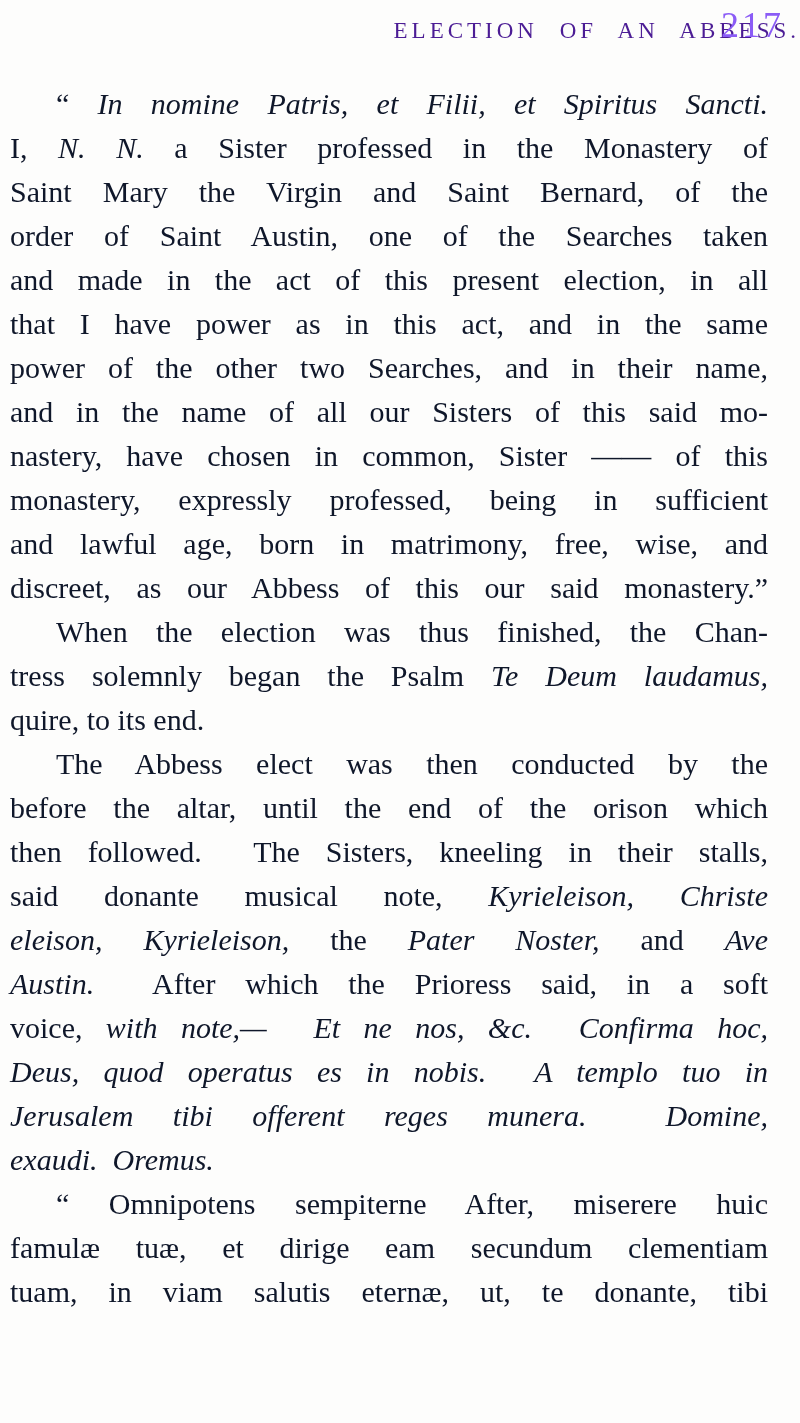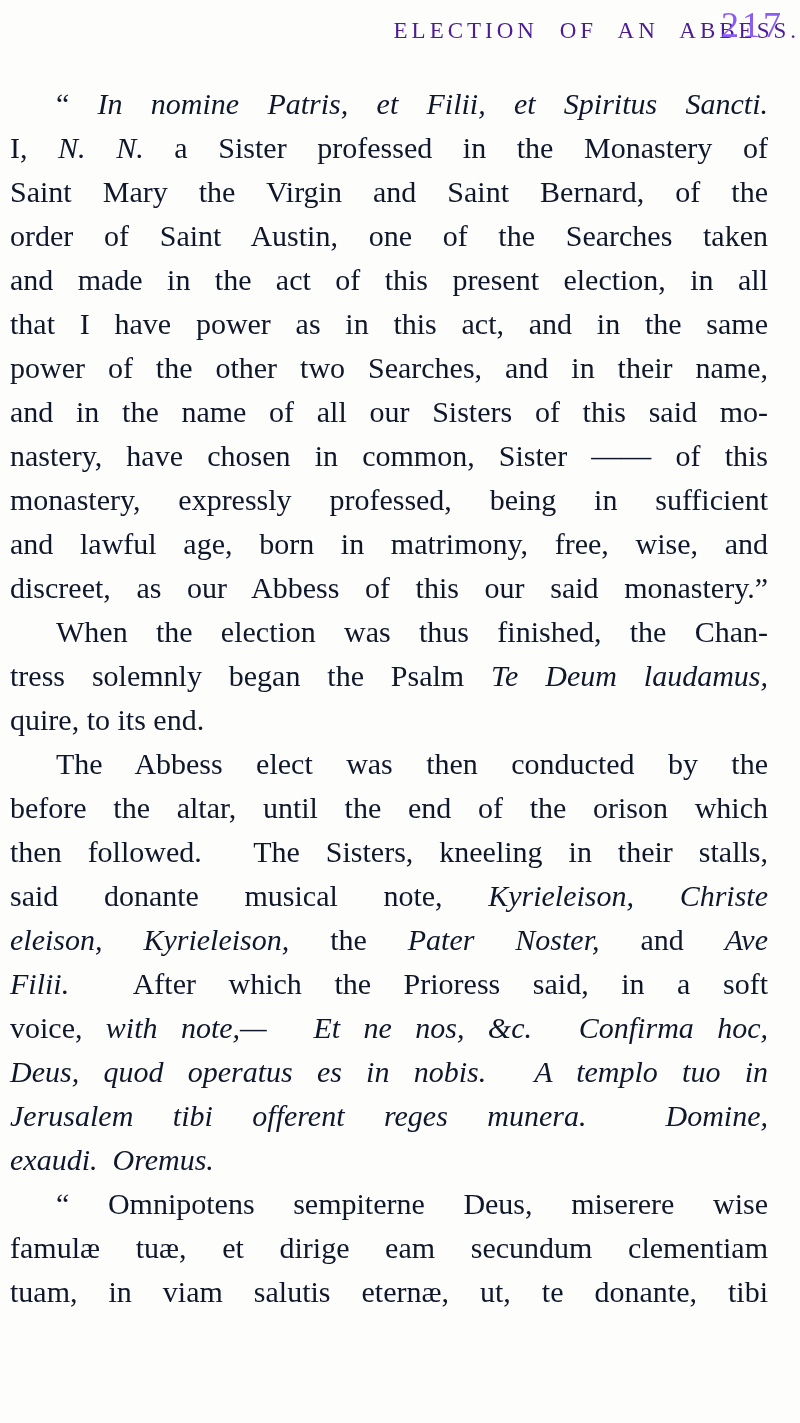--- a/index.html
+++ b/index.html
@@ -83,22 +83,22 @@
       <div class="line"><span>and lawful age, born in matrimony, free, wise, and</span></div>
       <div class="line"><span>discreet, as our Abbess of this our said monastery.”</span></div>
       <div class="line ind"><span>When the election was thus finished, the Chan-</span></div>
       <div class="line"><span>tress solemnly began the Psalm </span><span class="it">Te Deum laudamus,</span></div>
       <div class="line last"><span>quire, to its end.</span></div>
       <div class="line ind"><span>The Abbess elect was then conducted by the</span></div>
       <div class="line"><span>before the altar, until the end of the orison which</span></div>
       <div class="line"><span>then followed.&nbsp; The Sisters, kneeling in their stalls,</span></div>
       <div class="line"><span>said donante musical note, </span><span class="it">Kyrieleison, Christe</span></div>
       <div class="line"><span class="it">eleison, Kyrieleison,</span><span> the </span><span class="it">Pater Noster,</span><span> and </span><span class="it">Ave</span></div>
-      <div class="line"><span class="it">Filii.</span><span>&nbsp; After which the Prioress said, in a soft</span></div>
+      <div class="line"><span class="it">Austin.</span><span>&nbsp; After which the Prioress said, in a soft</span></div>
       <div class="line"><span>voice, </span><span class="it">with note,—&nbsp; Et ne nos, &amp;c.&nbsp; Confirma hoc,</span></div>
       <div class="line"><span class="it">Deus, quod operatus es in nobis.&nbsp; A templo tuo in</span></div>
       <div class="line"><span class="it">Jerusalem tibi offerent reges munera.&nbsp; Domine,</span></div>
       <div class="line last"><span class="it">exaudi.&nbsp; Oremus.</span></div>
-      <div class="line ind"><span>“ Omnipotens sempiterne Deus, miserere wise</span></div>
+      <div class="line ind"><span>“ Omnipotens sempiterne After, miserere huic</span></div>
       <div class="line"><span>famulæ tuæ, et dirige eam secundum clementiam</span></div>
       <div class="line"><span>tuam, in viam salutis eternæ, ut, te donante, tibi</span></div>
     </div>
 </div>
 
 </body></html>

